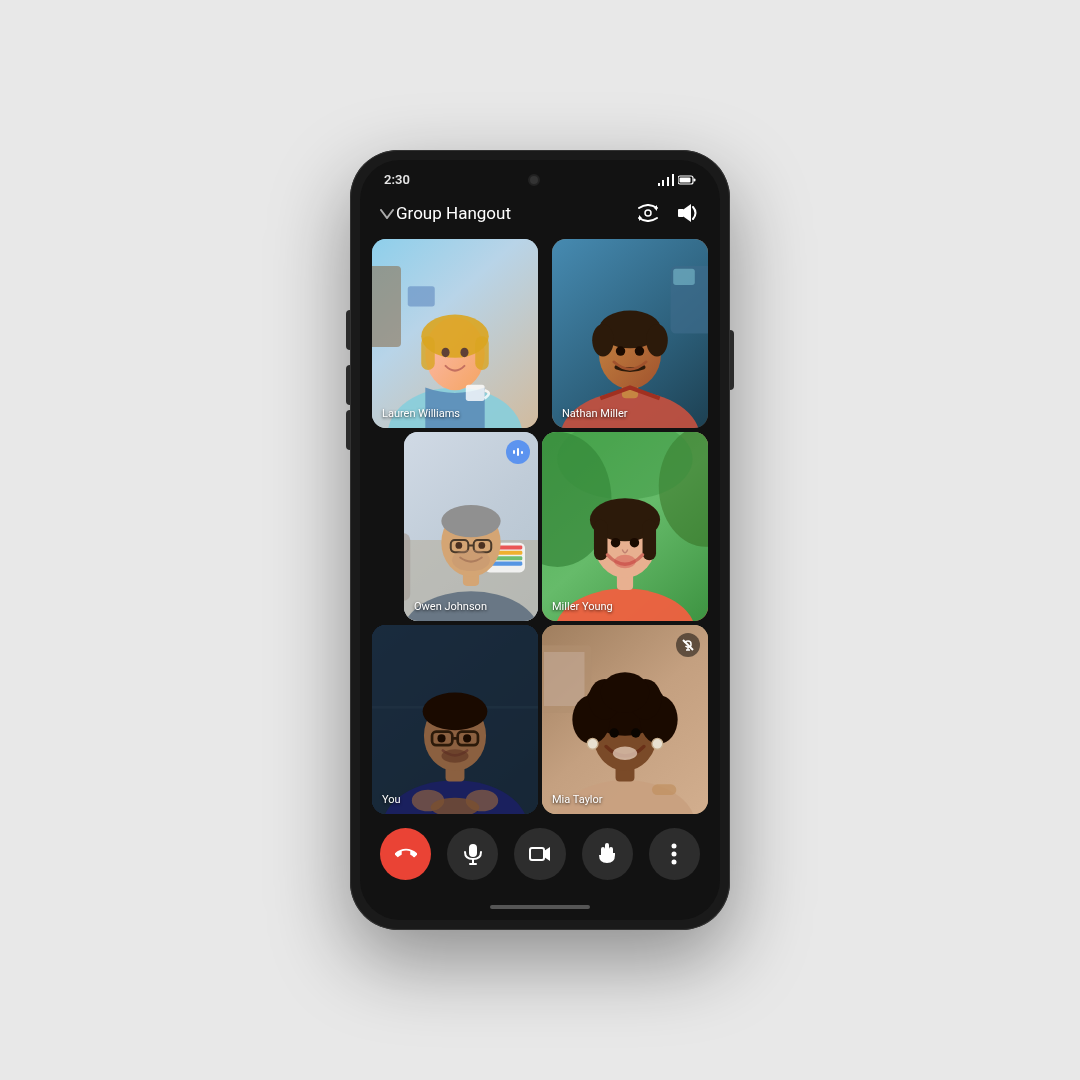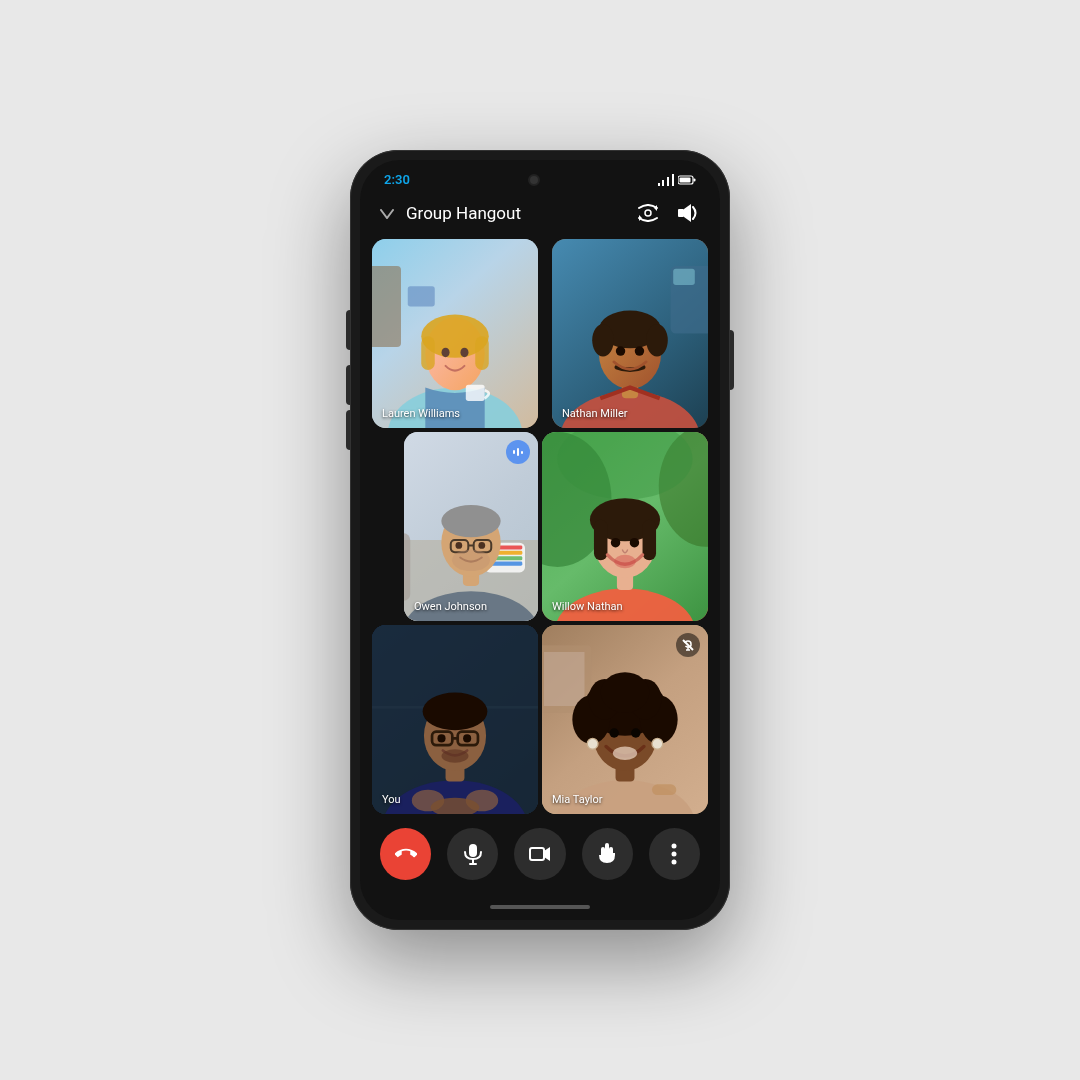--- a/index.html
+++ b/index.html
@@ -59,21 +59,21 @@
       border-radius: 4px 0 0 4px;
       box-shadow: 0 55px 0 #2a2a2a, 0 100px 0 #2a2a2a;
     }
 
     
     .status-bar {
       display: flex;
       align-items: center;
       justify-content: space-between;
       padding: 12px 24px 4px;
-      color: #0ea5e9;
+      color: #e5e5e5;
       font-size: 12px;
       font-weight: 500;
       flex-shrink: 0;
     }
 
     .status-time {
       font-size: 13px;
       font-weight: 600;
     }
 
@@ -96,21 +96,21 @@
       display: flex;
       align-items: center;
       justify-content: space-between;
       padding: 10px 20px 14px;
       flex-shrink: 0;
     }
 
     .call-title-area {
       display: flex;
       align-items: center;
-      gap: 12px;
+      gap: 2px;
     }
 
     .chevron-down {
       color: #aaa;
       font-size: 16px;
     }
 
     .call-title {
       color: white;
       font-size: 17px;
@@ -441,21 +441,21 @@
           <rect x="93" y="65" width="10" height="30" rx="5" fill="#2C1A0A"></rect>
 
           <ellipse cx="73" cy="82" rx="3.5" ry="3.5" fill="#1A0A00"></ellipse>
           <ellipse cx="87" cy="82" rx="3.5" ry="3.5" fill="#1A0A00"></ellipse>
 
           <path d="M67 91 Q80 105 93 91" fill="none" stroke="#D07060" stroke-width="2.5" stroke-linecap="round"></path>
           <ellipse cx="80" cy="96" rx="8" ry="5" fill="#CC4040" opacity="0.4"></ellipse>
 
           <path d="M78 87 Q80 92 82 87" fill="none" stroke="#C08070" stroke-width="1"></path>
         </svg>
-        <span class="participant-name">Willow Nathan</span>
+        <span class="participant-name">Miller Young</span>
       </div>
 
       <div class="video-tile tile-you">
         <svg viewBox="0 0 160 140" width="100%" height="100%" preserveAspectRatio="xMidYMid slice" style="position:absolute;top:0;left:0;">
           <defs>
             <linearGradient id="bg5" x1="0%" y1="0%" x2="100%" y2="100%">
               <stop offset="0%" style="stop-color:#1A3050"></stop>
               <stop offset="100%" style="stop-color:#0A1828"></stop>
             </linearGradient>
           </defs>

